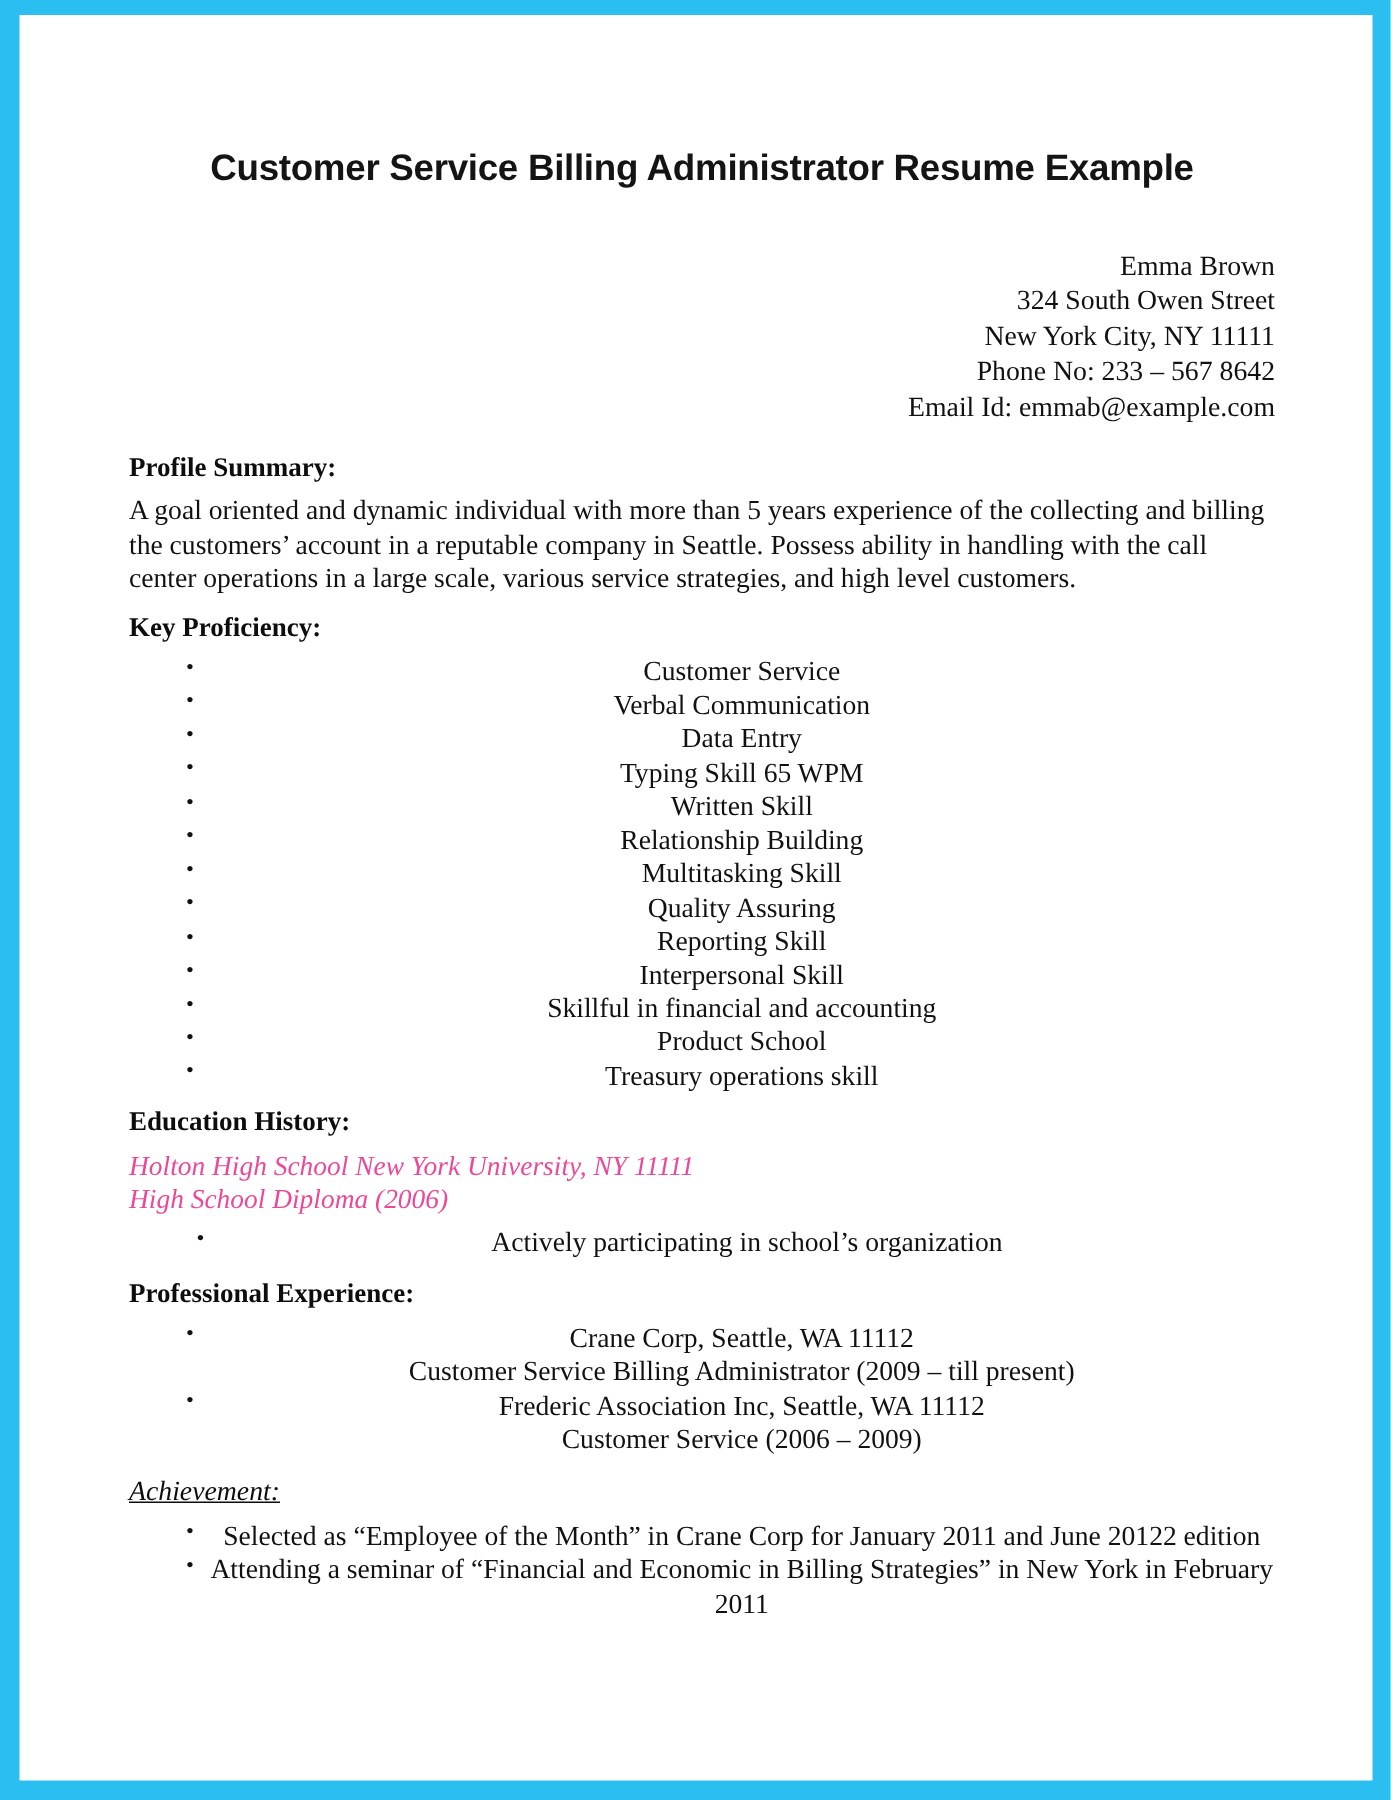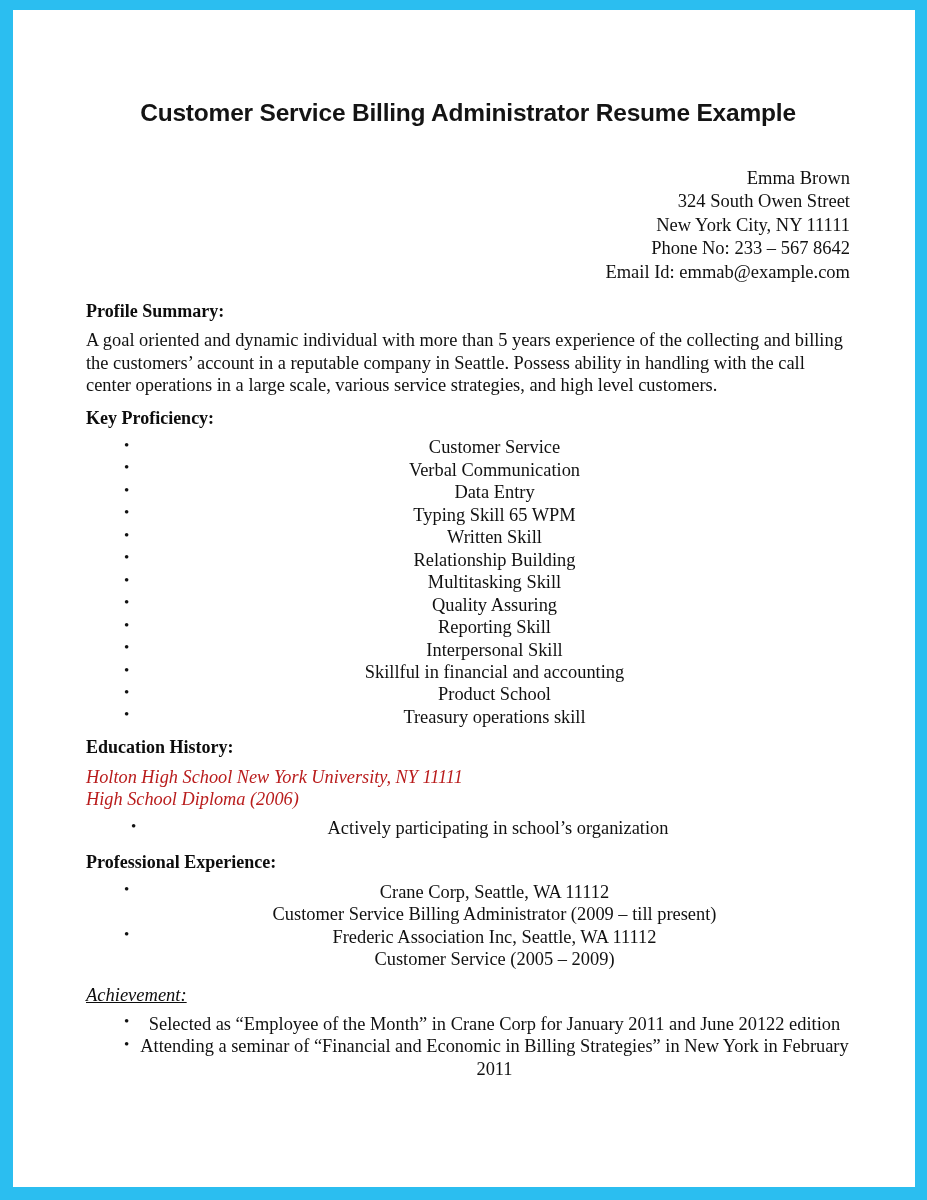--- a/index.html
+++ b/index.html
@@ -105,21 +105,21 @@
     font-size: 15px;
     line-height: inherit;
     color: #111111;
   }
 
   .skills-list li { line-height: 1.222; }
 
   .edu-lines {
     font-style: italic;
     font-size: 18.3px;
-    color: #b91c1c;
+    color: #ec4899;
     line-height: 1.215;
     margin-bottom: 7px;
   }
 
   .edu-bullets { margin-bottom: 12px; }
   .edu-bullets li { padding-left: 60px; }
   .edu-bullets li::before { left: 45px; }
 
   .exp-list li { margin-bottom: 0; }
   .exp-sub { display: block; }
@@ -185,21 +185,21 @@
 
       <div class="section">
         <div class="section-heading">Professional Experience:</div>
         <ul class="bullet-list exp-list">
           <li>
             <span class="exp-sub">Crane Corp, Seattle, WA 11112</span>
             <span class="exp-sub">Customer Service Billing Administrator (2009 – till present)</span>
           </li>
           <li>
             <span class="exp-sub">Frederic Association Inc, Seattle, WA 11112</span>
-            <span class="exp-sub">Customer Service (2005 – 2009)</span>
+            <span class="exp-sub">Customer Service (2006 – 2009)</span>
           </li>
         </ul>
       </div>
 
       <div class="spacer-md"></div>
 
       <div class="section">
         <div class="section-heading italic-head">Achievement:</div>
         <ul class="bullet-list achv-list">
           <li>Selected as “Employee of the Month” in Crane Corp for January 2011 and June 20122 edition</li>

